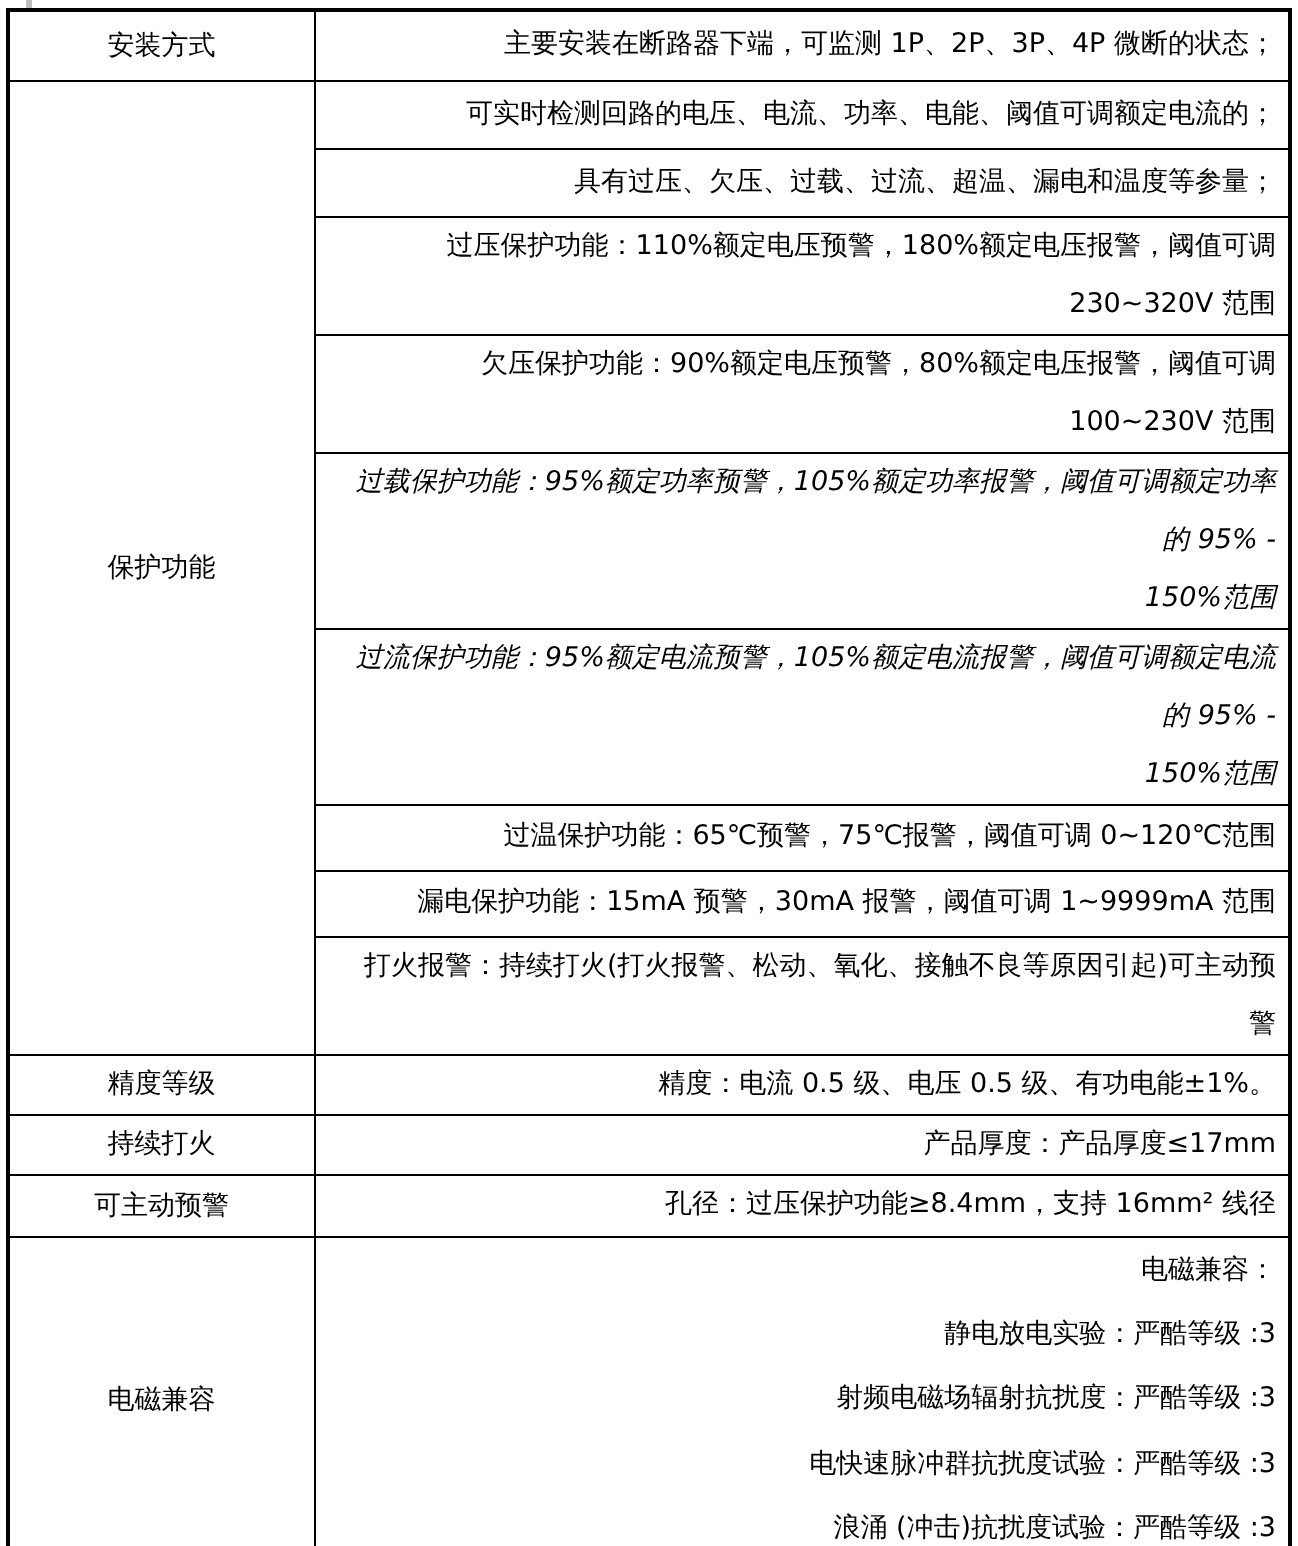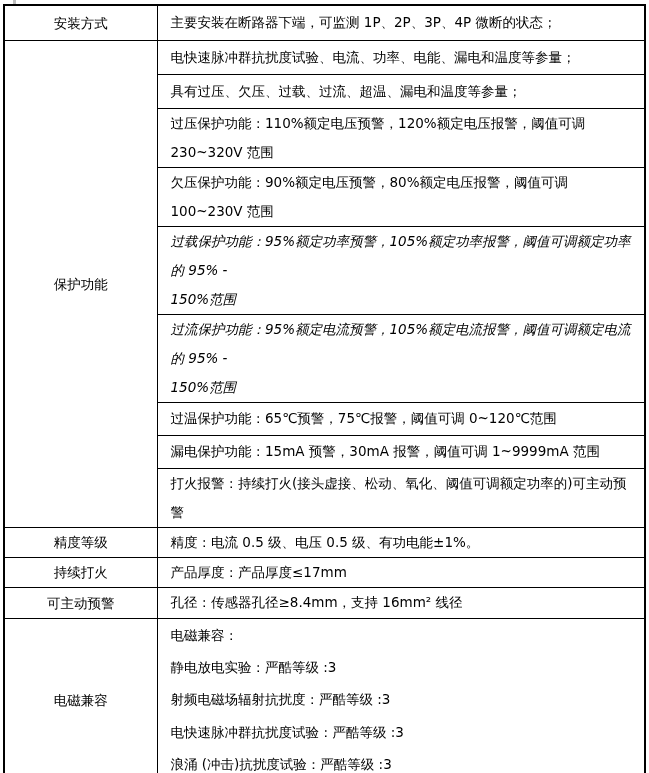--- a/index.html
+++ b/index.html
@@ -26,21 +26,21 @@
   table.spec td {
     border: 1px solid #000000;
     font-size: 13.5px;
     vertical-align: middle;
   }
   td.label {
     text-align: center;
     line-height: 18px;
   }
   td.value {
-    text-align: left;
+    text-align: right;
     padding-left: 13px;
     padding-right: 6px;
     white-space: pre-line;
     line-height: 29px;
   }
   td.value.tall { line-height: 32.4px; }
   
   tr.h35 { height: 35px; } tr.h34 { height: 34px; }
   tr.h61 { height: 61px; font-style: italic; } tr.h33 { height: 33px; padding-left: 20px; }
   tr.h31 { height: 31px; } tr.h28 { height: 28px; } tr.h162 { height: 162px; }
@@ -58,62 +58,62 @@
       </colgroup>
     <tbody>
 
       <tr class="h35">
         <td class="label">安装方式</td>
         <td class="value">主要安装在断路器下端，可监测 1P、2P、3P、4P 微断的状态；</td>
       </tr>
 
       <tr class="h34">
         <td class="label" rowspan="9">保护功能</td>
-        <td class="value">电快速脉冲群抗扰度试验、电流、功率、电能、漏电和温度等参量；</td>
+        <td class="value">可实时检测回路的电压、电流、功率、电能、阈值可调额定电流的；</td>
       </tr>
       <tr class="h34">
         <td class="value">具有过压、欠压、过载、过流、超温、漏电和温度等参量；</td>
       </tr>
       <tr class="h34">
-        <td class="value">过压保护功能：110%额定电压预警，120%额定电压报警，阈值可调 230~320V 范围</td>
+        <td class="value">过压保护功能：110%额定电压预警，180%额定电压报警，阈值可调 230~320V 范围</td>
       </tr>
       <tr class="h34">
         <td class="value">欠压保护功能：90%额定电压预警，80%额定电压报警，阈值可调 100~230V 范围</td>
       </tr>
       <tr class="h61">
         <td class="value">过载保护功能：95%额定功率预警，105%额定功率报警，阈值可调额定功率的 95% -
 150%范围</td>
       </tr>
       <tr class="h61">
         <td class="value">过流保护功能：95%额定电流预警，105%额定电流报警，阈值可调额定电流的 95% -
 150%范围</td>
       </tr>
       <tr class="h33">
         <td class="value">过温保护功能：65℃预警，75℃报警，阈值可调 0~120℃范围</td>
       </tr>
       <tr class="h33">
         <td class="value">漏电保护功能：15mA 预警，30mA 报警，阈值可调 1~9999mA 范围</td>
       </tr>
       <tr class="h33">
-        <td class="value">打火报警：持续打火(接头虚接、松动、氧化、阈值可调额定功率的)可主动预警</td>
+        <td class="value">打火报警：持续打火(打火报警、松动、氧化、接触不良等原因引起)可主动预警</td>
       </tr>
 
       <tr class="h28">
         <td class="label">精度等级</td>
         <td class="value">精度：电流 0.5 级、电压 0.5  级、有功电能±1%。</td>
       </tr>
 
       <tr class="h28">
         <td class="label">持续打火</td>
         <td class="value">产品厚度：产品厚度≤17mm</td>
       </tr>
 
       <tr class="h31">
         <td class="label">可主动预警</td>
-        <td class="value">孔径：传感器孔径≥8.4mm，支持 16mm² 线径</td>
+        <td class="value">孔径：过压保护功能≥8.4mm，支持 16mm² 线径</td>
       </tr>
 
       <tr class="h162">
         <td class="label">电磁兼容</td>
         <td class="value tall">电磁兼容：
 静电放电实验：严酷等级 :3
 射频电磁场辐射抗扰度：严酷等级 :3
 电快速脉冲群抗扰度试验：严酷等级 :3
 浪涌 (冲击)抗扰度试验：严酷等级 :3</td>
       </tr>

